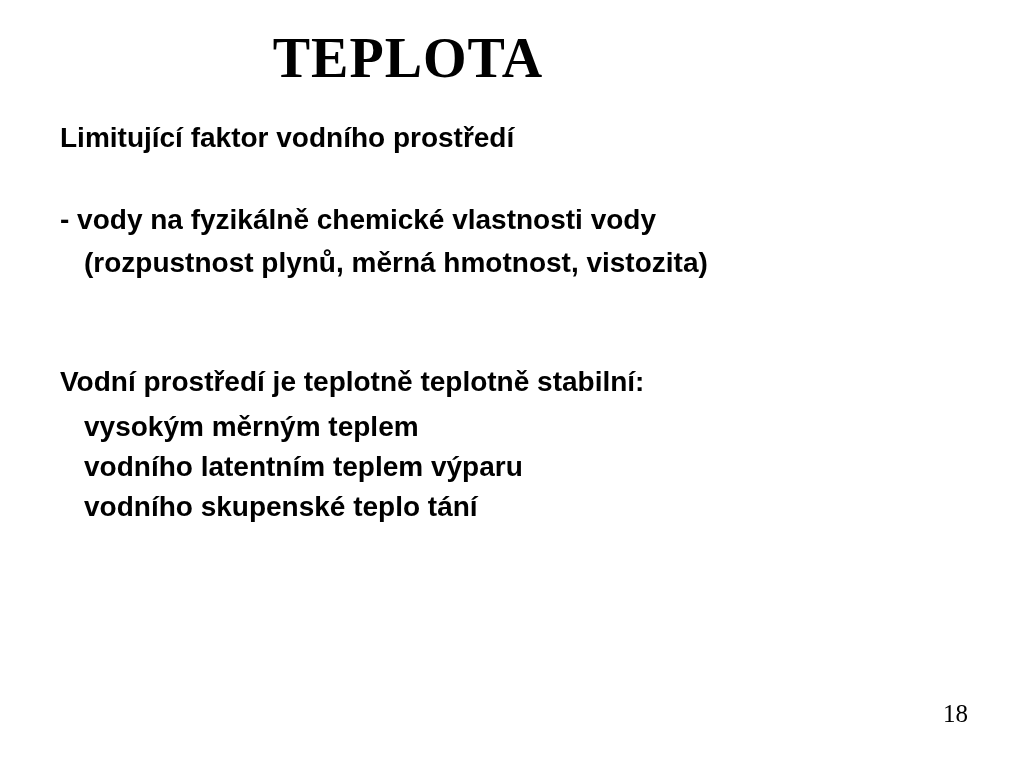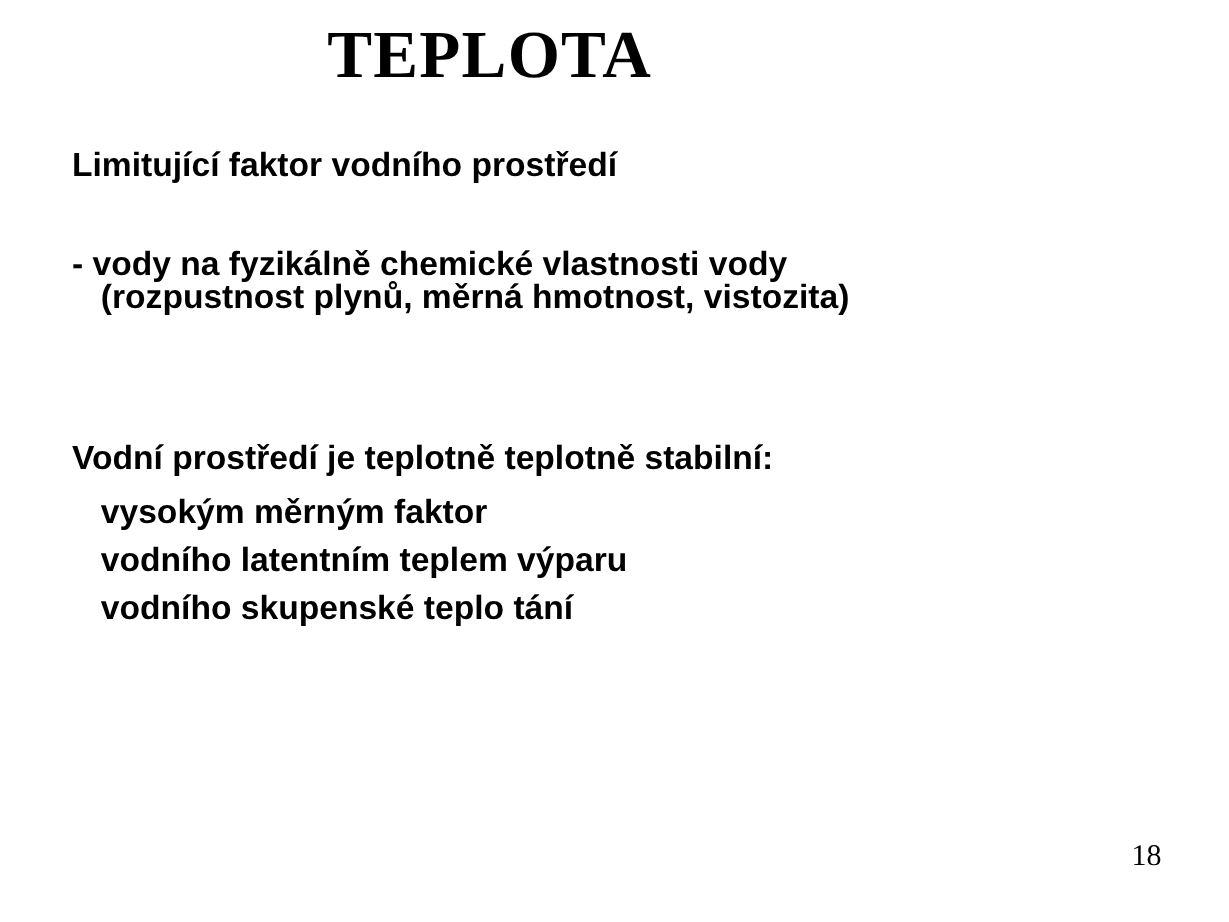--- a/index.html
+++ b/index.html
@@ -7,21 +7,21 @@
   body {
     position: relative;
     width: 1024px;
     height: 768px;
     background: #ffffff;
     overflow: hidden;
     font-family: "Liberation Sans", sans-serif;
   }
   .slide-title {
     position: absolute;
-    top: 14px;
+    top: 26px;
     left: 0;
     width: 816px;
     text-align: center;
     font-family: "Liberation Serif", serif;
     font-weight: bold;
     font-size: 56px;
     letter-spacing: 1px;
     color: #000000;
   }
   .line {
@@ -48,23 +48,23 @@
 </style>
 </head>
 <body>
 
 <div class="slide-title">TEPLOTA</div>
 
 <div class="line" style="top: 122px;">Limitující faktor vodního prostředí</div>
 
 <div class="line" style="top: 204px;">- vody na fyzikálně chemické vlastnosti vody</div>
 
-<div class="line indented" style="top: 232px;">(rozpustnost plynů, měrná hmotnost, vistozita)</div>
+<div class="line indented" style="top: 247px;">(rozpustnost plynů, měrná hmotnost, vistozita)</div>
 
 <div class="line" style="top: 366px;">Vodní prostředí je teplotně teplotně stabilní:</div>
 
-<div class="line indented" style="top: 411px;">vysokým měrným faktor</div>
+<div class="line indented" style="top: 411px;">vysokým měrným teplem</div>
 
 <div class="line indented" style="top: 451px;">vodního latentním teplem výparu</div>
 
 <div class="line indented" style="top: 491px;">vodního skupenské teplo tání</div>
 
 <div class="page-number">18</div>
 
 </body></html>

